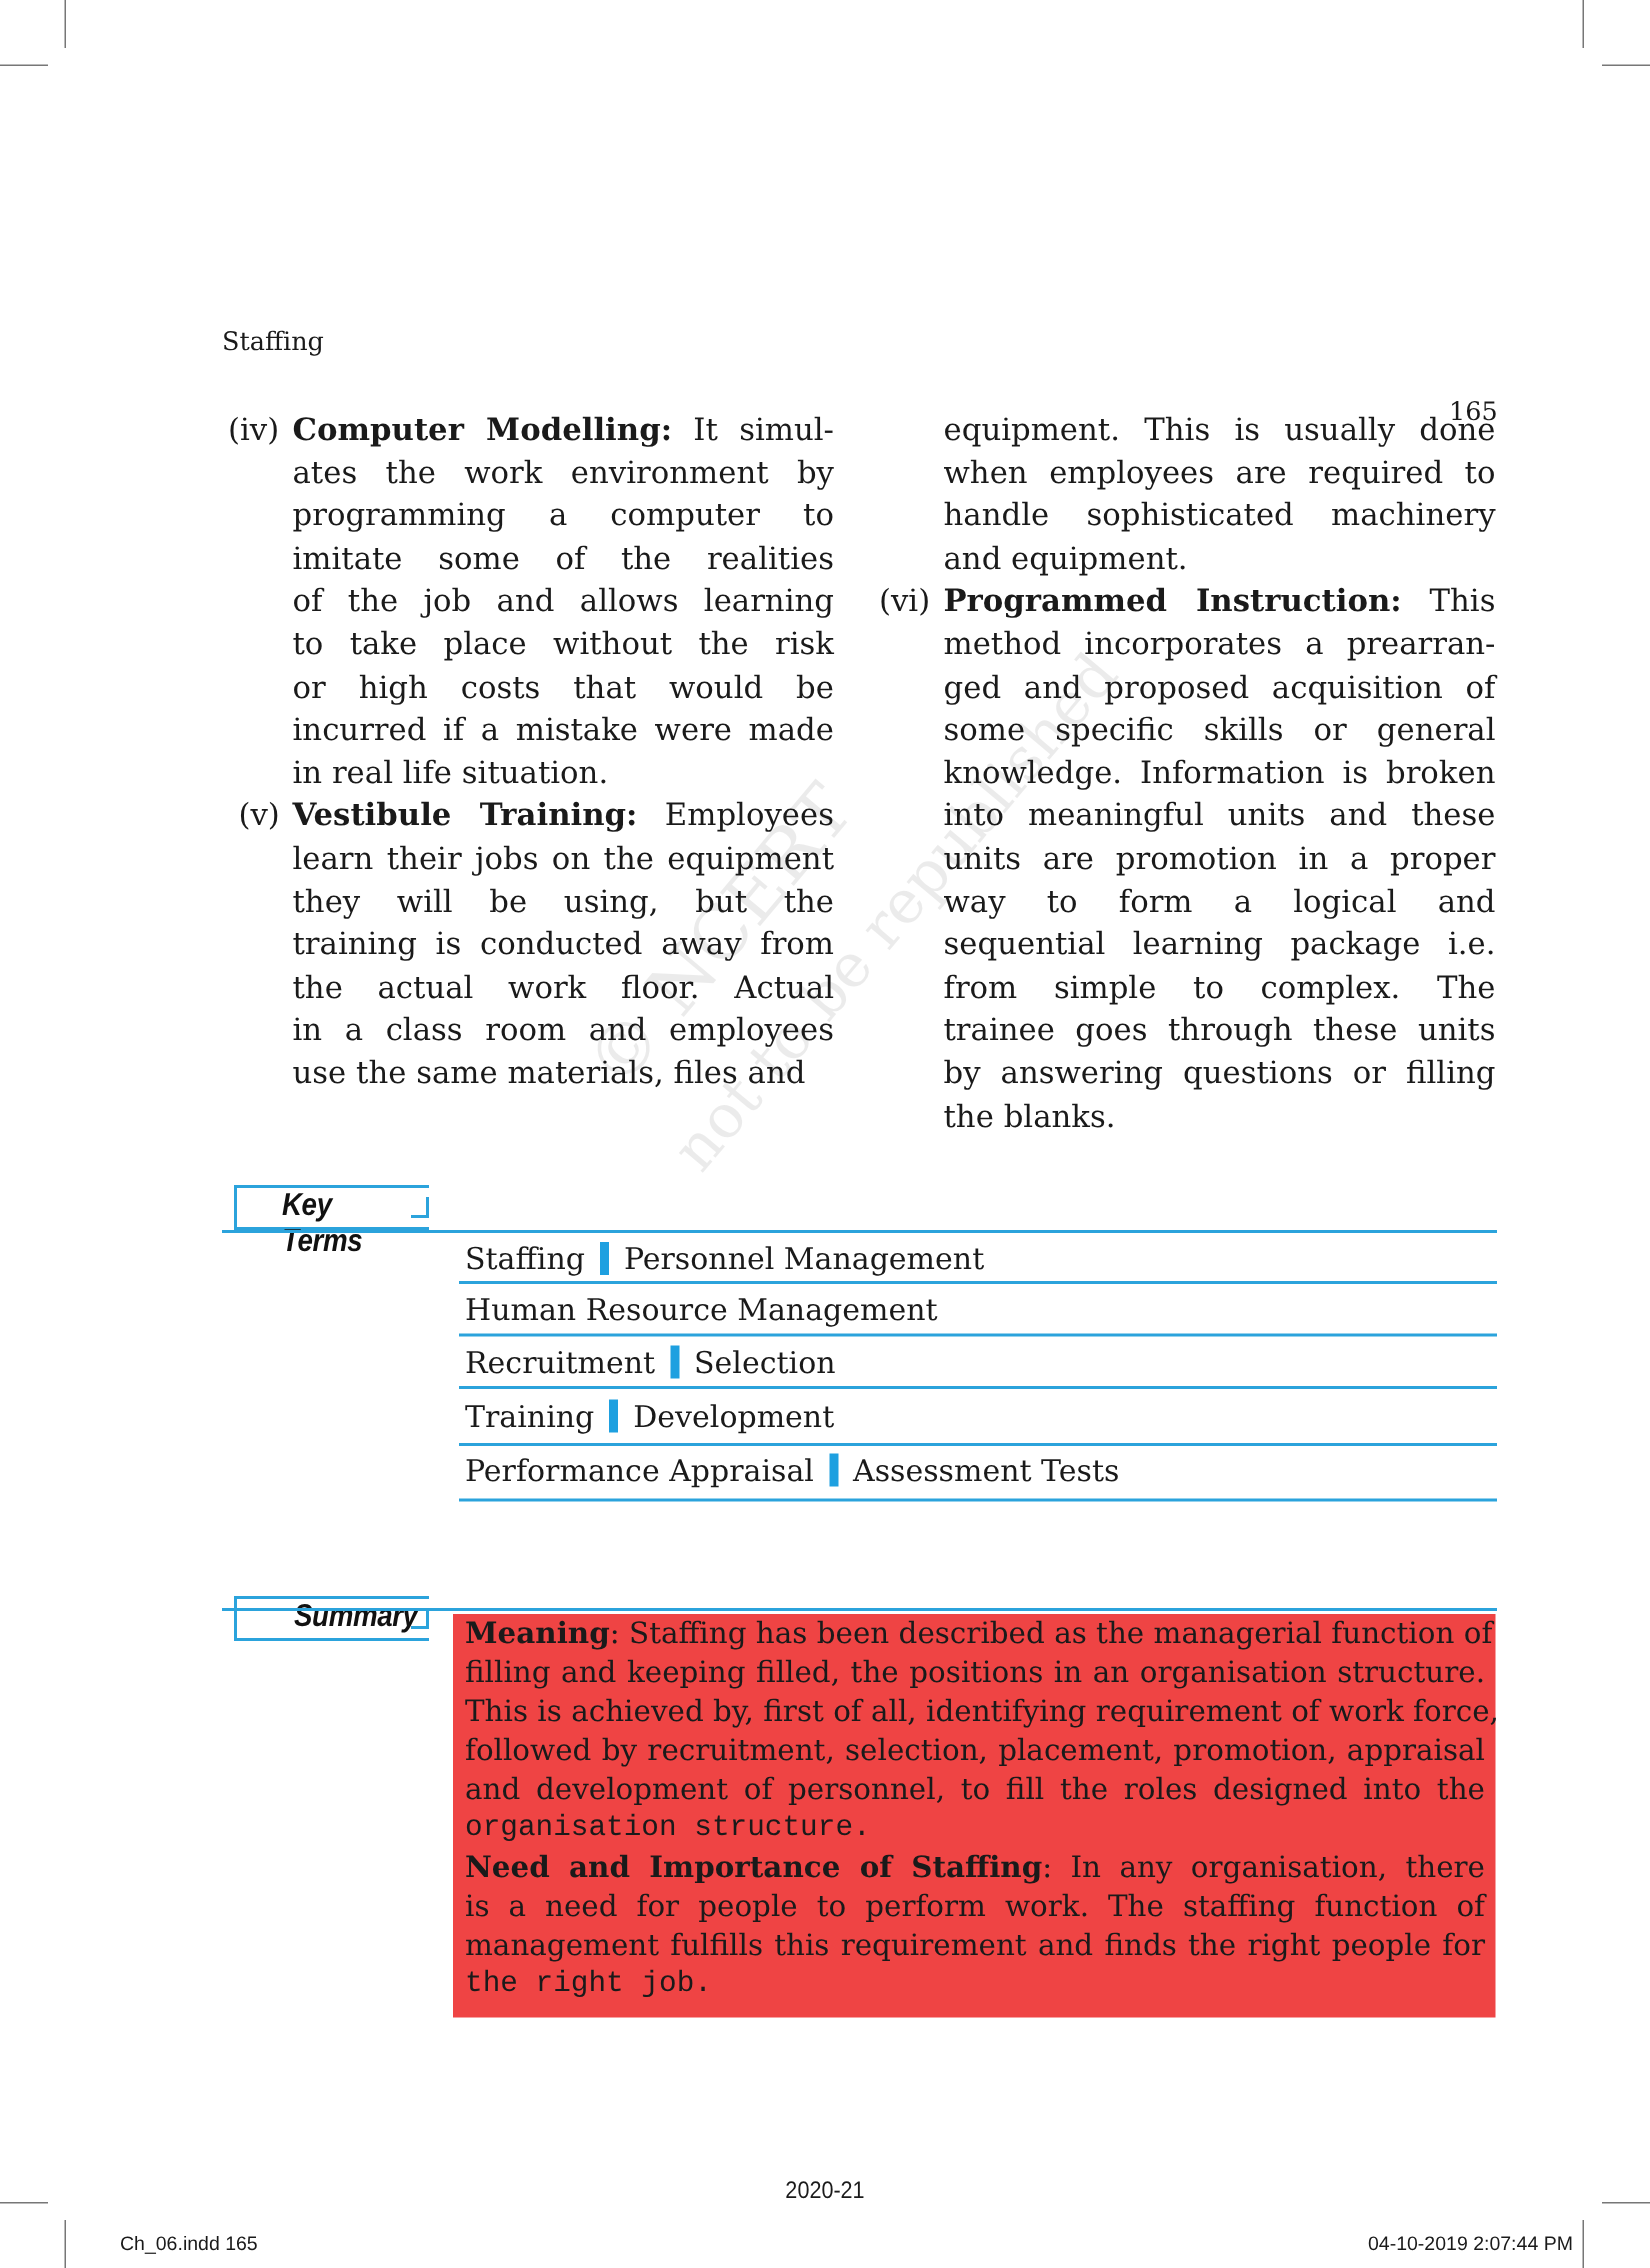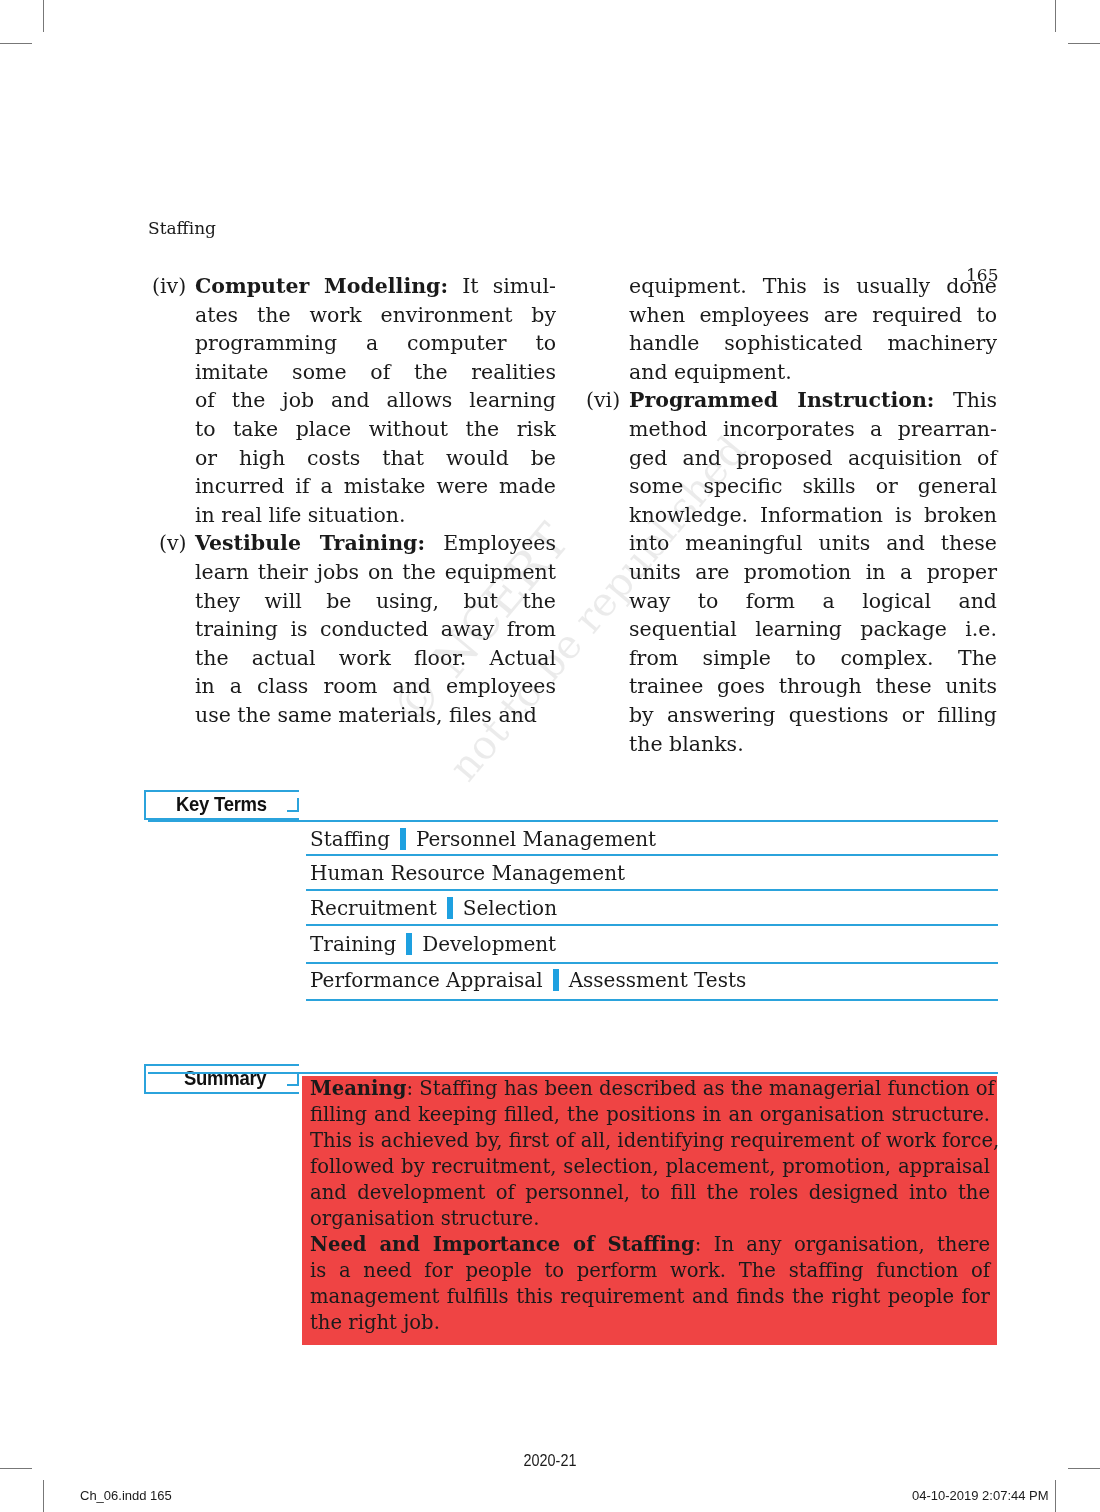--- a/index.html
+++ b/index.html
@@ -6,29 +6,29 @@
   body { width:1100px; height:1512px; position:relative; overflow:hidden; color:#1a1a1a; }
   .crop { position:absolute; background:#777; }
   .serif { font-family: "DejaVu Serif", "Liberation Serif", serif; }
   .sans { font-family: "Liberation Sans", "DejaVu Sans", sans-serif; }
   .run-head { position:absolute; top:218px; font-size:17px; }
   .col { position:absolute; top:272px; font-size:20.5px; line-height:28.6px; }
   .col .line { display:block; height:28.6px; white-space:nowrap; text-align:justify; text-align-last:justify; }
   .col .line.last { text-align-last:left; }
   .col .num { position:absolute; }
   b { font-weight:bold; }
-  .box-label { position:absolute; left:144px; width:155px; height:30px; border:2px solid #2ba3dc; border-right:none; box-sizing:border-box; }
+  .box-label { position:absolute; left:156px; width:130px; height:30px; border:2px solid #2ba3dc; border-right:none; box-sizing:border-box;font-style:italic; }
   .box-label .lbl { position:absolute; font-weight:bold; font-size:21px; letter-spacing:-0.3px; color:#111; transform:scaleX(0.88); transform-origin:left; }
   .box-label .tick { position:absolute; right:0; top:6px; width:12px; height:14px; border-right:2px solid #2ba3dc; border-bottom:2px solid #2ba3dc; box-sizing:border-box; }
   .hrule { position:absolute; height:2px; background:#2ba3dc; }
   .kt-row { position:absolute; left:310px; font-size:20px; white-space:nowrap; }
   .bar { display:inline-block; width:6px; height:22px; background:#1ea0e0; vertical-align:-4px; margin:0 10px; }
   .summary { position:absolute; left:302px; top:1076px; width:695px; height:268px; background:#ef4444; }
   .summary .line { display:block; height:26px; font-size:19.6px; white-space:nowrap; text-align:justify; text-align-last:justify; padding:0 7px 0 8px; }
-  .summary .line.last { text-align-last:left; }
+  .summary .line.last { text-align-last:left;font-family:Liberation Mono, monospace; }
   .watermark { position:absolute; left:380px; top:700px; font-size:48px; color:rgba(0,0,0,0.08); transform:rotate(-50deg); transform-origin:left top; white-space:nowrap; pointer-events:none; }
   .watermark2 { position:absolute; left:440px; top:760px; font-size:40px; color:rgba(0,0,0,0.08); transform:rotate(-50deg); transform-origin:left top; white-space:nowrap; pointer-events:none; }
   .footer-year { position:absolute; top:1452px; left:0; width:1100px; text-align:center; font-size:16px; transform:scaleX(0.9); }
   .slug { position:absolute; top:1488px; font-size:13px; }
 </style>
 </head>
 <body>
 
 <div class="crop" style="left:43px;top:0;width:1px;height:32px;"></div>
 <div class="crop" style="left:1055px;top:0;width:1px;height:32px;"></div>

